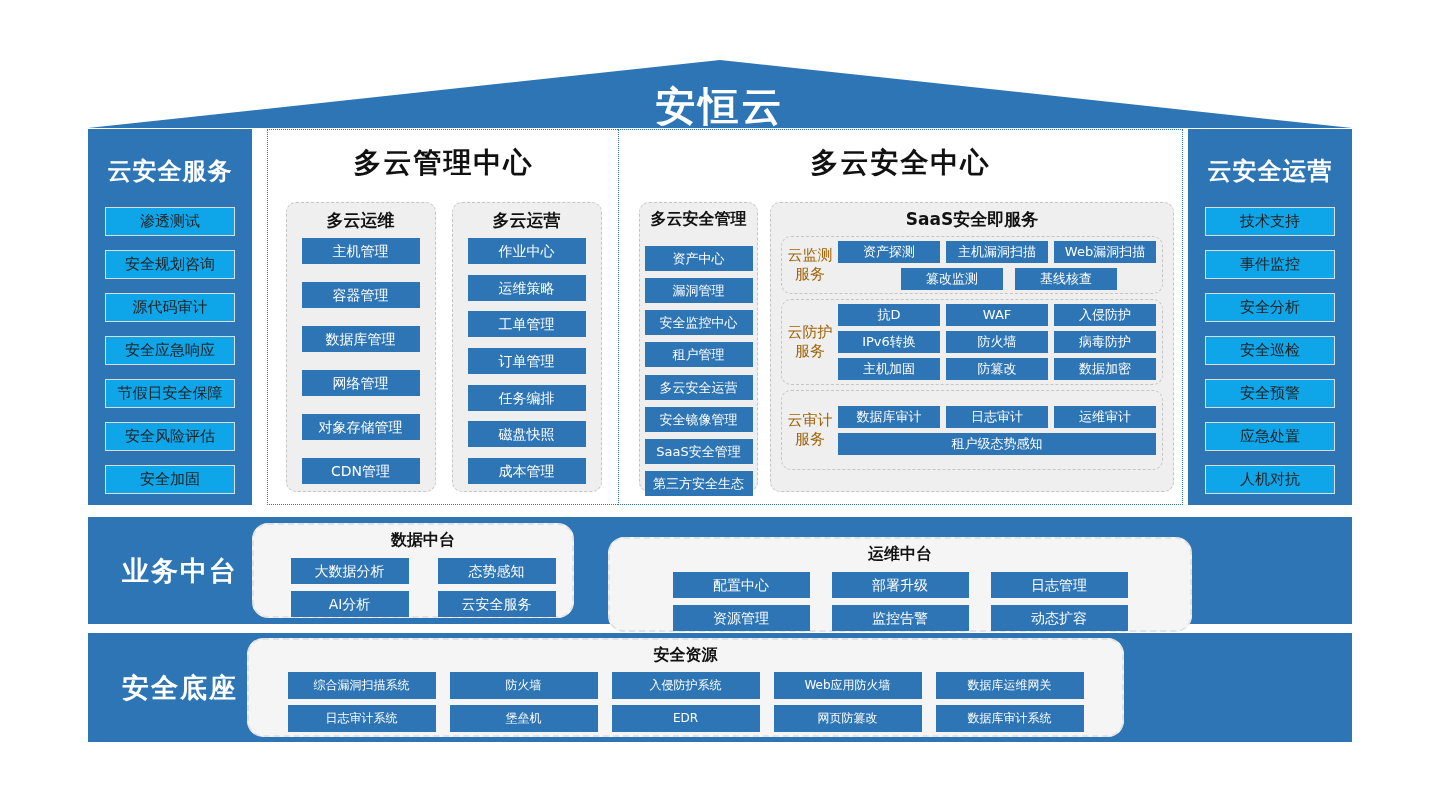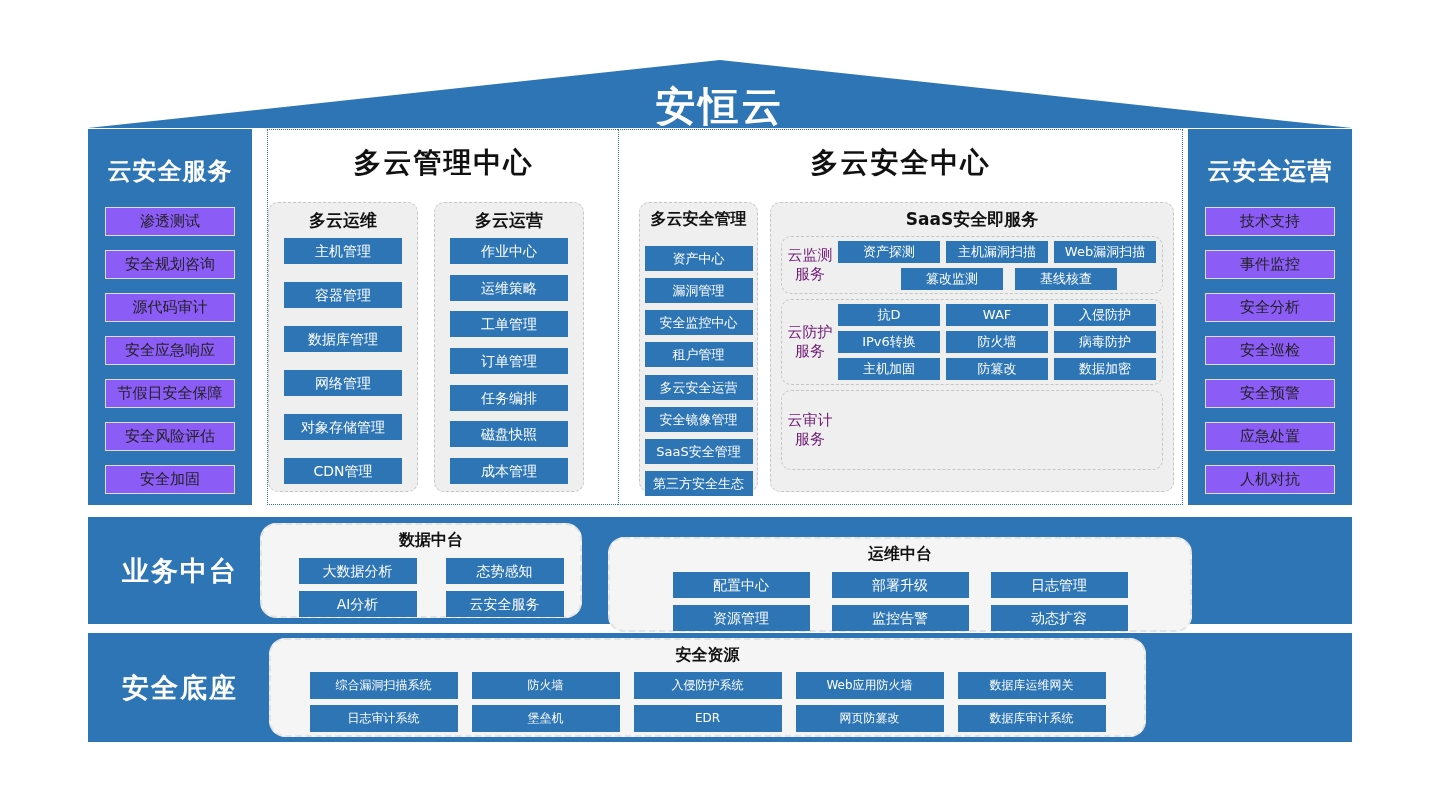--- a/index.html
+++ b/index.html
@@ -8,48 +8,48 @@
 
   
   .roof{position:absolute;left:88px;top:60px;width:1264px;height:68px;background:#2e75b5;
         -webkit-clip-path:polygon(50% 0,100% 100%,0 100%);clip-path:polygon(50% 0,100% 100%,0 100%);}
   .roof-title{position:absolute;left:0;bottom:0;width:100%;text-align:center;color:#fff;
         font-size:40px;font-weight:bold;letter-spacing:3px;line-height:1.1;}
 
   
   .pillar{position:absolute;top:129px;width:164px;height:376px;background:#2e75b5;box-sizing:border-box;}
   .pillar-title{margin-top:26px;text-align:center;color:#fff;font-size:24px;font-weight:bold;letter-spacing:1px;}
-  .pillar-box{width:128px;height:27px;line-height:27px;margin:14px auto 0;background:#8b5cf6;
+  .pillar-box{width:128px;height:27px;line-height:27px;margin:14px auto 0;background:#0ea5e9;
         border:1px solid #dcdcdc;text-align:center;font-size:15px;color:#222;}
   .pillar-box.first{margin-top:20px;}
 
   
   .dotcol{position:absolute;top:129px;height:376px;background:#fff;box-sizing:border-box;
         border:1.5px dotted #2e75b5;}
   .col-title{margin-top:14px;text-align:center;font-size:28px;font-weight:bold;color:#111;letter-spacing:2px;}
 
   .gray-panel{background:#efefef;border:1.5px dashed #c5c5c5;border-radius:10px;box-sizing:border-box;}
   .gpanel-title{text-align:center;font-size:17px;font-weight:bold;color:#111;padding-top:6px;}
 
-  .mgmt-panels{display:flex;gap:16px;margin-top:20px;}
+  .mgmt-panels{display:flex;justify-content:center;gap:16px;margin-top:20px;}
   .mgmt-panel{width:150px;height:290px;}
   .mgmt-items{display:flex;flex-direction:column;justify-content:space-between;height:246px;margin-top:6px;align-items:center;}
   .btn{background:#2e75b5;color:#fff;text-align:center;box-sizing:border-box;}
   .btn.m{width:118px;height:26px;line-height:26px;font-size:14px;}
 
   .sec-body{display:flex;gap:12px;margin:20px 8px 0 20px;}
   .secmgmt-panel{width:124px;height:290px;}
   .secmgmt-items{display:flex;flex-direction:column;justify-content:space-between;height:250px;margin-top:16px;align-items:center;}
   .btn.s{width:108px;height:25px;line-height:25px;font-size:13px;}
 
   .saas-panel{flex:1;height:290px;padding:0 10px;}
   .saas-title{text-align:center;font-size:17px;font-weight:bold;color:#111;margin:5px 0 3px;}
   .sub{display:flex;align-items:center;border:1.5px dashed #c5c5c5;border-radius:10px;
        box-sizing:border-box;margin-top:5px;padding:5px 6px 5px 0;}
-  .sub-label{width:56px;text-align:center;font-size:15px;color:#701a75;line-height:1.3;flex:none;}
+  .sub-label{width:56px;text-align:center;font-size:15px;color:#a16207;line-height:1.3;flex:none;}
   .sub-grid{flex:1;display:flex;flex-direction:column;gap:5px;align-items:center;}
   .sub-row{display:flex;gap:6px;justify-content:center;}
   .btn.t{width:102px;height:22px;line-height:22px;font-size:13px;}
   .btn.wide{width:318px;height:22px;line-height:22px;font-size:13px;}
 
   
   .band{position:absolute;left:88px;width:1264px;background:#2e75b5;}
   .band-label{position:absolute;left:34px;top:50%;transform:translateY(-50%);
         color:#fff;font-size:27px;font-weight:bold;letter-spacing:2px;}
   .band-panel{position:absolute;background:#f5f5f5;border:2px dashed #e2e2e2;border-radius:16px;
@@ -171,40 +171,50 @@
               <div class="btn t">数据加密</div>
             </div>
           </div>
         </div>
 
         <div class="sub" style="height:80px;">
           <div class="sub-label">
             <div>云审计</div>
             <div>服务</div>
           </div>
+          <div class="sub-grid">
+            <div class="sub-row">
+              <div class="btn t">数据库审计</div>
+              <div class="btn t">日志审计</div>
+              <div class="btn t">运维审计</div>
+            </div>
+            <div class="sub-row">
+              <div class="btn wide">租户级态势感知</div>
+            </div>
+          </div>
         </div>
       </div>
     </div>
   </div>
 
   <div class="pillar" style="left:1188px;">
     <div class="pillar-title">云安全运营</div>
     <div class="pillar-box first">技术支持</div>
     <div class="pillar-box">事件监控</div>
     <div class="pillar-box">安全分析</div>
     <div class="pillar-box">安全巡检</div>
     <div class="pillar-box">安全预警</div>
     <div class="pillar-box">应急处置</div>
     <div class="pillar-box">人机对抗</div>
   </div>
 
   <div class="band" style="top:517px;height:107px;">
     <div class="band-label">业务中台</div>
 
-    <div class="band-panel" style="left:172px;top:6px;width:322px;height:95px;padding-left:20px;">
+    <div class="band-panel" style="left:164px;top:6px;width:322px;height:95px;padding-left:20px;">
       <div class="bpanel-title">数据中台</div>
       <div class="brow">
         <div class="btn b">大数据分析</div>
         <div class="btn b">态势感知</div>
       </div>
       <div class="brow">
         <div class="btn b">AI分析</div>
         <div class="btn b">云安全服务</div>
       </div>
     </div>
@@ -220,21 +230,21 @@
         <div class="btn b2">资源管理</div>
         <div class="btn b2">监控告警</div>
         <div class="btn b2">动态扩容</div>
       </div>
     </div>
   </div>
 
   <div class="band" style="top:633px;height:109px;">
     <div class="band-label">安全底座</div>
 
-    <div class="band-panel" style="left:181px;top:5px;width:877px;height:99px;">
+    <div class="band-panel" style="left:159px;top:5px;width:877px;height:99px;">
       <div class="bpanel-title">安全资源</div>
       <div class="brow3">
         <div class="btn b3">综合漏洞扫描系统</div>
         <div class="btn b3">防火墙</div>
         <div class="btn b3">入侵防护系统</div>
         <div class="btn b3">Web应用防火墙</div>
         <div class="btn b3">数据库运维网关</div>
       </div>
       <div class="brow3">
         <div class="btn b3">日志审计系统</div>

